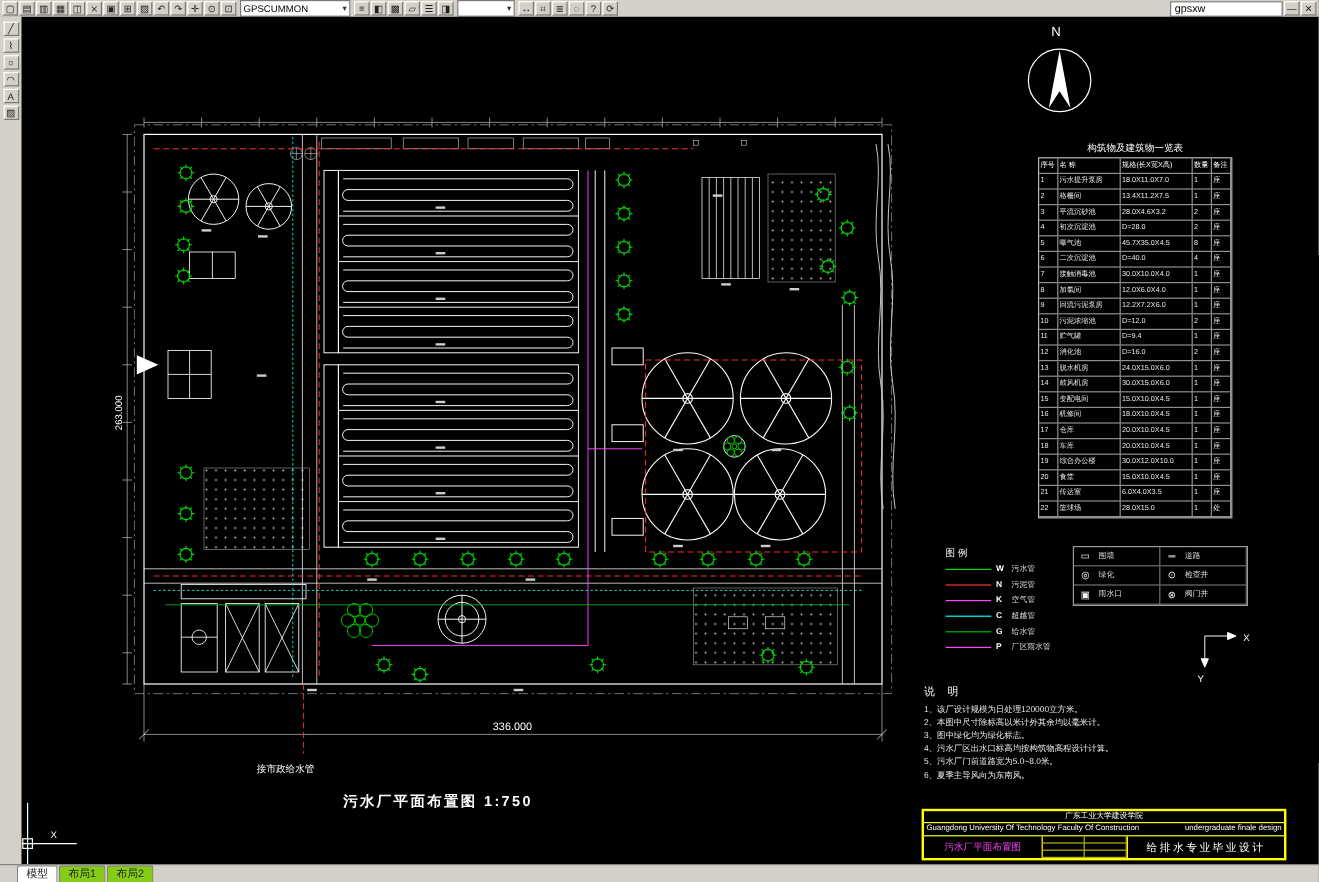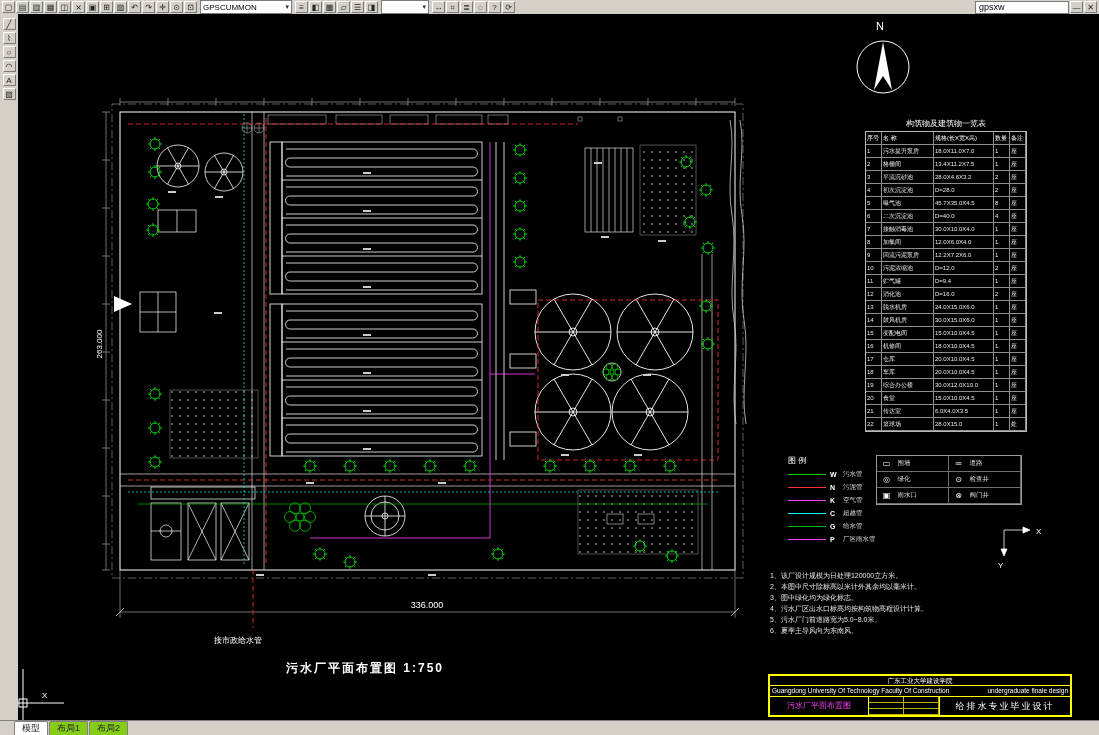--- a/index.html
+++ b/index.html
@@ -34,21 +34,21 @@
   .overlay{position:absolute;color:#fff;}
   
   .structures{left:847px;top:104px;width:162px;}
   .tbl-title{font-size:8px;text-align:center;margin-bottom:2px;color:#fff;white-space:nowrap;}
   .tbl{display:grid;grid-template-columns:16px 52px 60px 16px 16px;border:1px solid #b9b9b9;
        font-size:6px;color:#e8e8e8;}
   .tbl>div{border-right:1px solid #8f8f8f;border-bottom:1px solid #8f8f8f;height:12px;line-height:12px;
            padding:0 1px;white-space:nowrap;overflow:hidden;}
   .tbl>div.hd{color:#fff;}
   
-  .legend{left:770px;top:441px;width:290px;display:flex;}
+  .legend{left:770px;top:441px;width:290px;display:flex;gap:18px;}
   .legend-title{font-size:8px;margin-bottom:2px;color:#fff;}
   .pipe-row{display:flex;align-items:center;height:13px;font-size:6.5px;gap:4px;}
   .pipe-line{display:inline-block;width:38px;height:0;border-top:1.5px solid #0f0;}
   .pipes div:nth-of-type(1) .pipe-line{border-color:#00dd00;}
   .pipes div:nth-of-type(2) .pipe-line{border-color:#ff3333;}
   .pipes div:nth-of-type(3) .pipe-line{border-color:#ff44ff;}
   .pipes div:nth-of-type(4) .pipe-line{border-color:#00ffff;}
   .pipes div:nth-of-type(5) .pipe-line{border-color:#00bb00;}
   .pipes div:nth-of-type(6) .pipe-line{border-color:#ff44ff;}
   .pipe-letter{font-weight:bold;font-size:7px;width:9px;color:#fff;}
@@ -619,20 +619,21 @@
           </div>
 
           <div class="sym-cell">
             <span class="sym">⊗</span>
             <span>阀门井</span>
           </div>
         </div>
     </div>
 
     <div class="overlay notes">
+      <div class="notes-title">说 明</div>
       <div class="note-lines">
 
       <div class="note-line">1、该厂设计规模为日处理120000立方米。</div>
           <div class="note-line">2、本图中尺寸除标高以米计外其余均以毫米计。</div>
           <div class="note-line">3、图中绿化均为绿化标志。</div>
           <div class="note-line">4、污水厂区出水口标高均按构筑物高程设计计算。</div>
           <div class="note-line">5、污水厂门前道路宽为5.0~8.0米。</div>
           <div class="note-line">6、夏季主导风向为东南风。</div>
         </div>
     </div>

